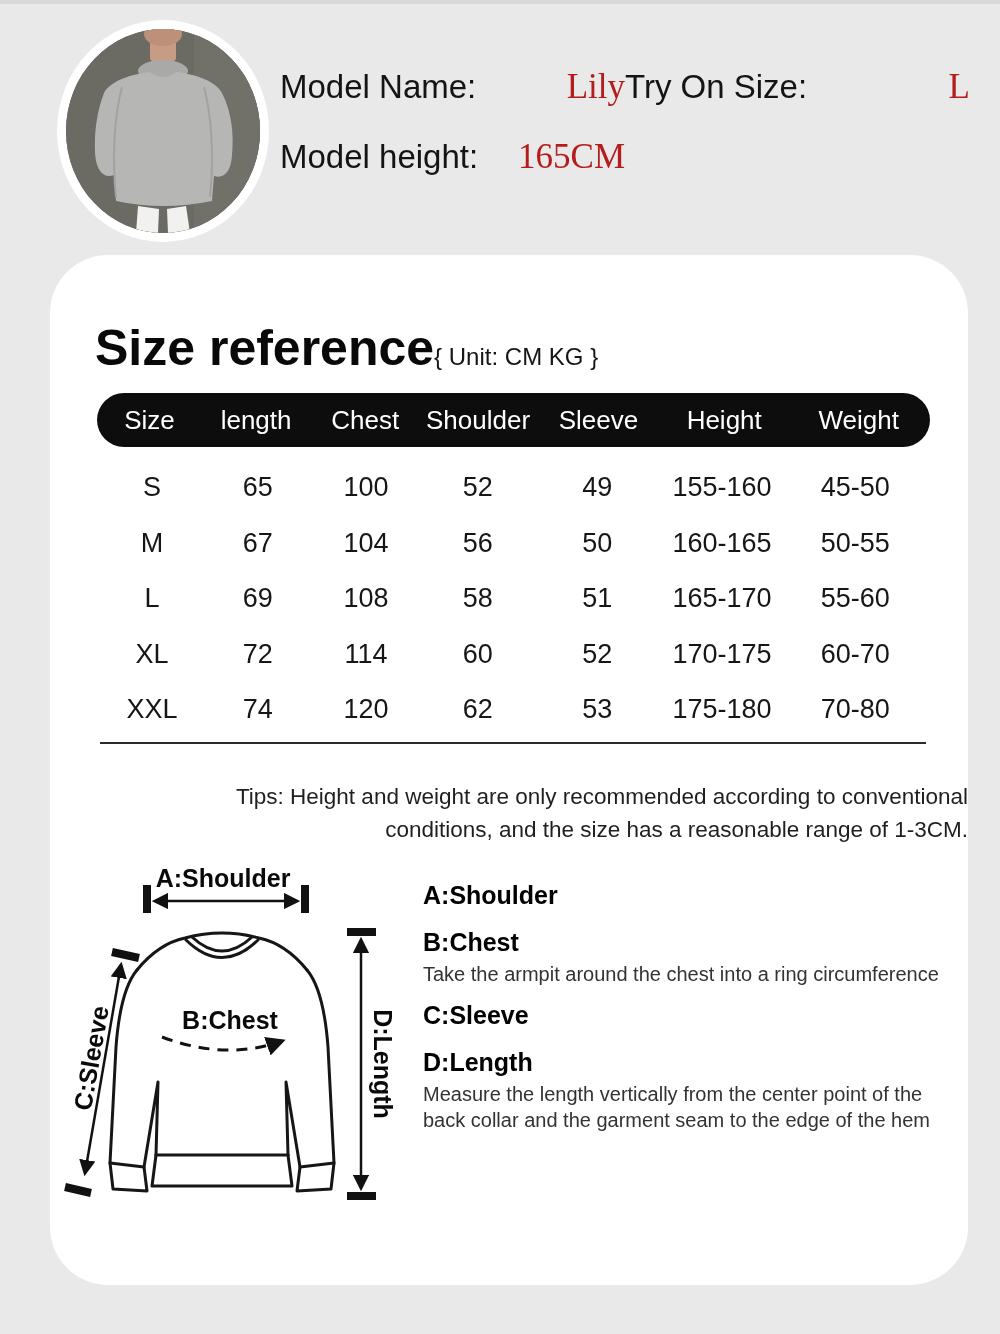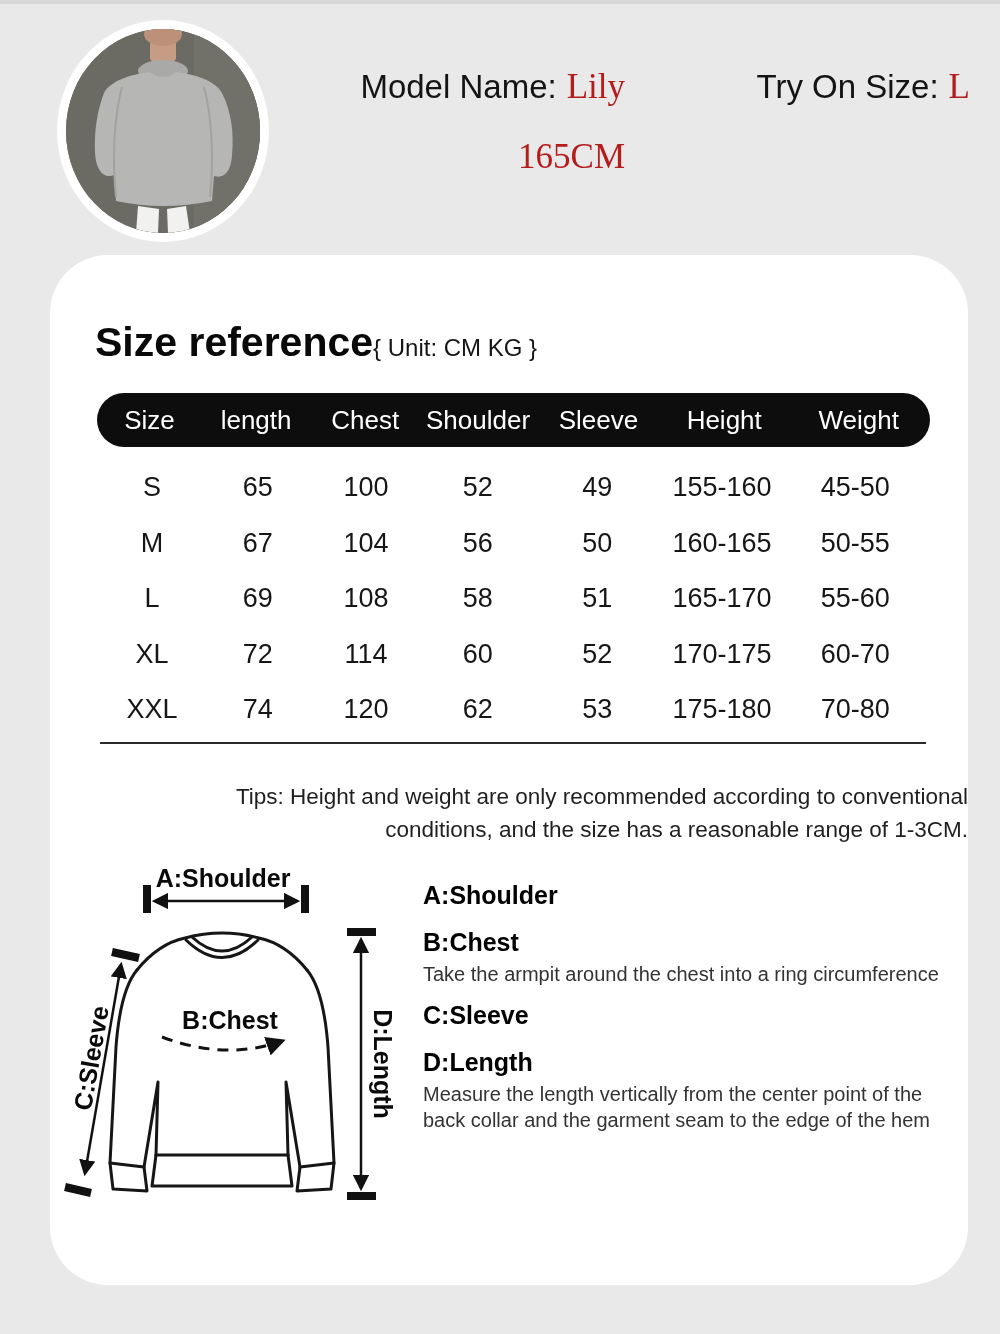--- a/index.html
+++ b/index.html
@@ -22,33 +22,33 @@
   .photo{
     position:absolute;left:57px;top:20px;width:212px;height:222px;
     border-radius:50%;border:9px solid #ffffff;background:#6b6b64;overflow:hidden;
   }
   .photo svg{display:block;}
   .fields{
     position:absolute;left:280px;top:64px;width:690px;
     display:grid;grid-template-columns:1fr 1fr;row-gap:24px;
   }
   .field{
-    display:flex;justify-content:flex-end;align-items:baseline;
+    display:flex;justify-content:space-between;align-items:baseline;
     font-size:33px;line-height:46px;color:#141414;
   }
   .field .lbl{white-space:nowrap;}
   .field .val{color:var(--red);margin-left:10px;font-size:35px;white-space:nowrap;font-family:Liberation Serif, serif;}
 
   
   .card{
     position:absolute;left:50px;top:255px;width:918px;height:1030px;
     background:#ffffff;border-radius:58px;
   }
   .title-row{position:absolute;left:45px;top:64px;display:flex;align-items:baseline;}
-  .title{font-size:41px;font-weight:bold;color:#090909;}
+  .title{font-size:50px;font-weight:bold;color:#090909;}
   .unit{font-size:24px;color:#151515;margin-left:0;}
 
   .pill{
     position:absolute;left:47px;top:138px;width:833px;height:54px;
     background:var(--pill);border-radius:32px;
     display:grid;grid-template-columns:12.6% 13% 13.2% 13.9% 15% 15.2% 17.1%;
     align-items:center;
   }
   .pill .th{color:#ffffff;font-size:26px;text-align:center;}
 
@@ -105,20 +105,21 @@
 <div class="fields">
   <div class="field">
     <span class="lbl">Model Name:</span>
     <span class="val">Lily</span>
   </div>
   <div class="field">
     <span class="lbl">Try On Size:</span>
     <span class="val">L</span>
   </div>
   <div class="field">
+    <span class="lbl">Model height:</span>
     <span class="val">165CM</span>
   </div>
 </div>
 
 <div class="card">
 
   <div class="title-row">
     <span class="title">Size reference</span>
     <span class="unit">{ Unit: CM KG }</span>
   </div>

